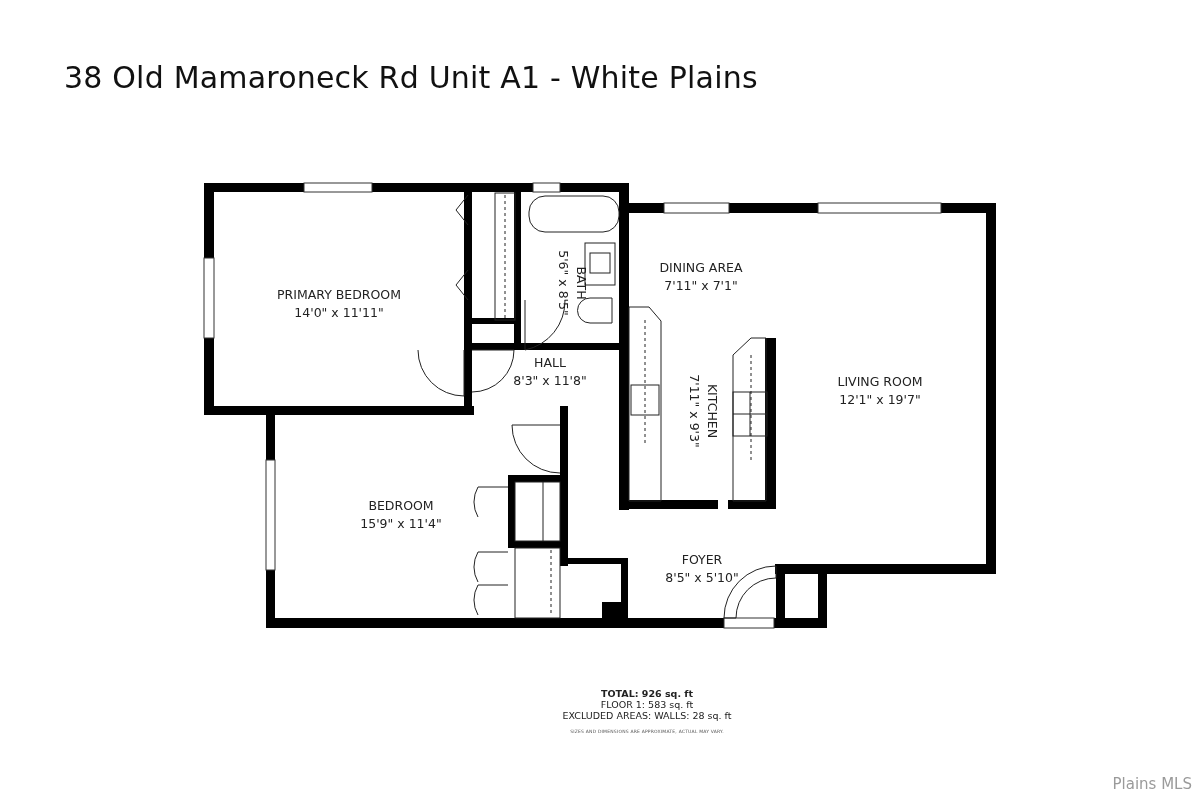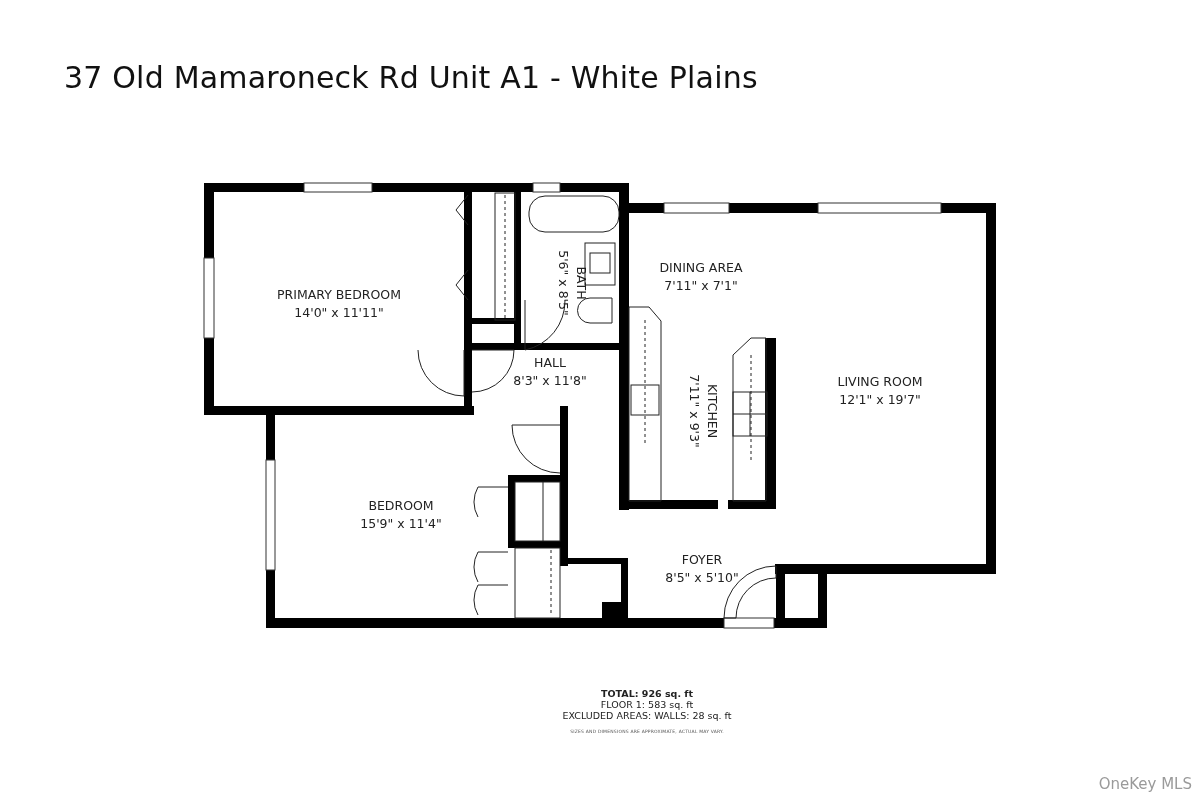--- a/index.html
+++ b/index.html
@@ -11,21 +11,21 @@
   .room-label { font-family:"DejaVu Sans", sans-serif; font-size:12.5px; fill:#222; }
   .summary { position:absolute; left:0; width:1200px; text-align:center; top:688px;padding-left:47px; }
   .summary div { font-size:9.5px; line-height:11px; color:#222; }
   .summary .total { font-weight:bold; }
   .summary .disclaimer { font-size:4.5px; margin-top:5px; color:#555; letter-spacing:0.2px; }
   .watermark { position:absolute; right:8px; bottom:6px; font-size:15px; color:#9a9a9a; }
 </style>
 </head>
 <body>
 
-<div class="title">37 Old Mamaroneck Rd Unit A1 - White Plains</div>
+<div class="title">38 Old Mamaroneck Rd Unit A1 - White Plains</div>
 
 <svg class="plan" width="1200" height="799" viewBox="0 0 1200 799">
   <g fill="#000">
 
     <rect x="204" y="183" width="425" height="9"></rect>
     <rect x="204" y="183" width="10" height="232"></rect>
     <rect x="204" y="406" width="270" height="9"></rect>
     <rect x="464" y="190" width="8" height="225"></rect>
 
     <rect x="619" y="183" width="10" height="170"></rect>
@@ -130,13 +130,13 @@
   </g>
 </svg>
 
 <div class="summary">
   <div class="total">TOTAL: 926 sq. ft</div>
   <div>FLOOR 1: 583 sq. ft</div>
   <div>EXCLUDED AREAS: WALLS: 28 sq. ft</div>
   <div class="disclaimer">SIZES AND DIMENSIONS ARE APPROXIMATE, ACTUAL MAY VARY.</div>
 </div>
 
-<div class="watermark">OneKey MLS</div>
+<div class="watermark">Plains MLS</div>
 
 </body></html>

